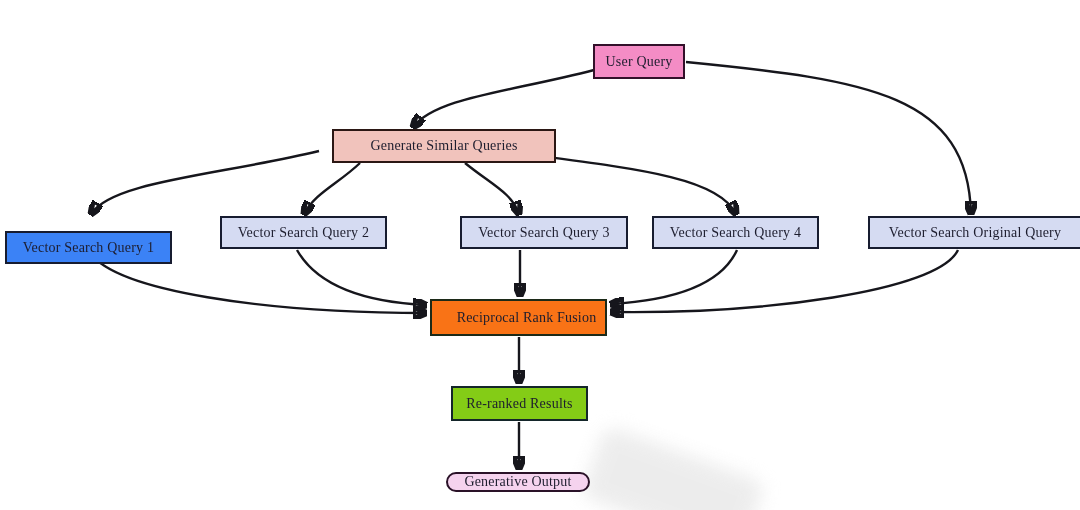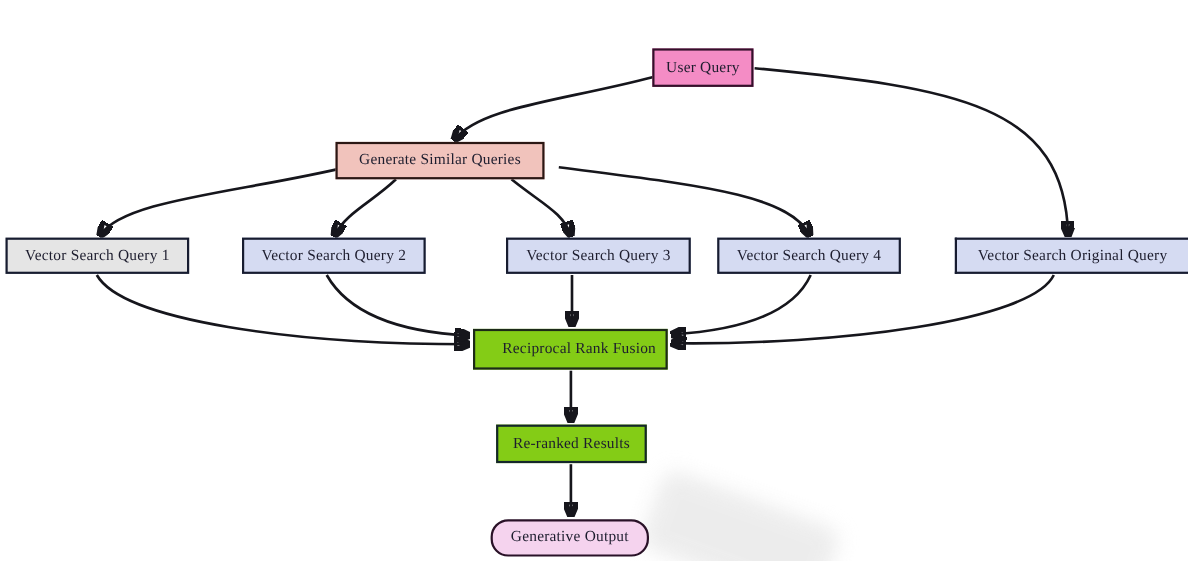--- a/index.html
+++ b/index.html
@@ -10,29 +10,29 @@
   .arrow-layer{position:absolute;left:0;top:0;z-index:1;pointer-events:none;}
   .arrow-layer path{fill:none;stroke:#16161c;stroke-width:2.4;}
   .node{
     position:absolute;z-index:2;box-sizing:border-box;
     display:flex;align-items:center;justify-content:center;
     border:2px solid #1a1a24;
     font-size:14px;color:#1d1d2e;letter-spacing:.2px;white-space:nowrap;font-family:Liberation Serif, serif;
   }
   
   .n0{left:593px;top:44px;width:92px;height:35px;}
-  .n1{left:305px;top:129px;width:190px;height:34px;align-items:center;}
+  .n1{left:332px;top:129px;width:224px;height:34px;align-items:center;}
   .n2{left:5px;top:216px;width:167px;height:33px;}
   .n3{left:220px;top:216px;width:167px;height:33px;}
   .n4{left:436px;top:216px;width:168px;height:33px;margin-left:24px;}
   .n5{left:652px;top:216px;width:167px;height:33px;}
   .n6{left:868px;top:216px;width:212px;height:33px;border-right:none;}
   .n7{left:430px;top:299px;width:177px;height:37px;}
   .n8{left:451px;top:386px;width:137px;height:35px;}
-  .n9{left:446px;top:472px;width:144px;height:34px;border-radius:16px;}
+  .n9{left:446px;top:472px;width:144px;height:20px;border-radius:16px;}
   .shadow{
     position:absolute;z-index:0;left:588px;top:452px;width:170px;height:75px;
     background:#dedede;opacity:.55;filter:blur(9px);
     transform:rotate(20deg);border-radius:14px;
   }
 </style>
 </head>
 <body>
 
 <div class="canvas">
@@ -61,41 +61,41 @@
   </svg>
 
   <div class="node n0" style="background-color: rgb(244, 140, 197); border-color: rgb(51, 16, 42);">
     <span>User Query</span>
   </div>
 
   <div class="node n1" style="background-color: rgb(241, 195, 188); border-color: rgb(43, 23, 20);">
     <span>Generate Similar Queries</span>
   </div>
 
-  <div class="node n2" style="background-color: #e5e5e5; border-color: rgb(23, 28, 48);">
+  <div class="node n2" style="background-color: #3b82f6; border-color: rgb(23, 28, 48); margin-top: 15px;">
     <span>Vector Search Query 1</span>
   </div>
 
   <div class="node n3" style="background-color: rgb(213, 219, 242); border-color: rgb(23, 28, 48);">
     <span>Vector Search Query 2</span>
   </div>
 
   <div class="node n4" style="background-color: rgb(213, 219, 242); border-color: rgb(23, 28, 48);">
     <span>Vector Search Query 3</span>
   </div>
 
   <div class="node n5" style="background-color: rgb(213, 219, 242); border-color: rgb(23, 28, 48);">
     <span>Vector Search Query 4</span>
   </div>
 
   <div class="node n6" style="background-color: rgb(213, 219, 242); border-color: rgb(23, 28, 48);">
     <span>Vector Search Original Query</span>
   </div>
 
-  <div class="node n7" style="background-color: #84cc16; border-color: rgb(28, 42, 24); padding-left: 16px;">
+  <div class="node n7" style="background-color: #f97316; border-color: rgb(28, 42, 24); padding-left: 16px;">
     <span>Reciprocal Rank Fusion</span>
   </div>
 
   <div class="node n8" style="background-color: #84cc16; border-color: rgb(20, 38, 42);">
     <span>Re-ranked Results</span>
   </div>
 
   <div class="node n9" style="background-color: rgb(245, 211, 238); border-color: rgb(42, 18, 40);">
     <span>Generative Output</span>
   </div>

